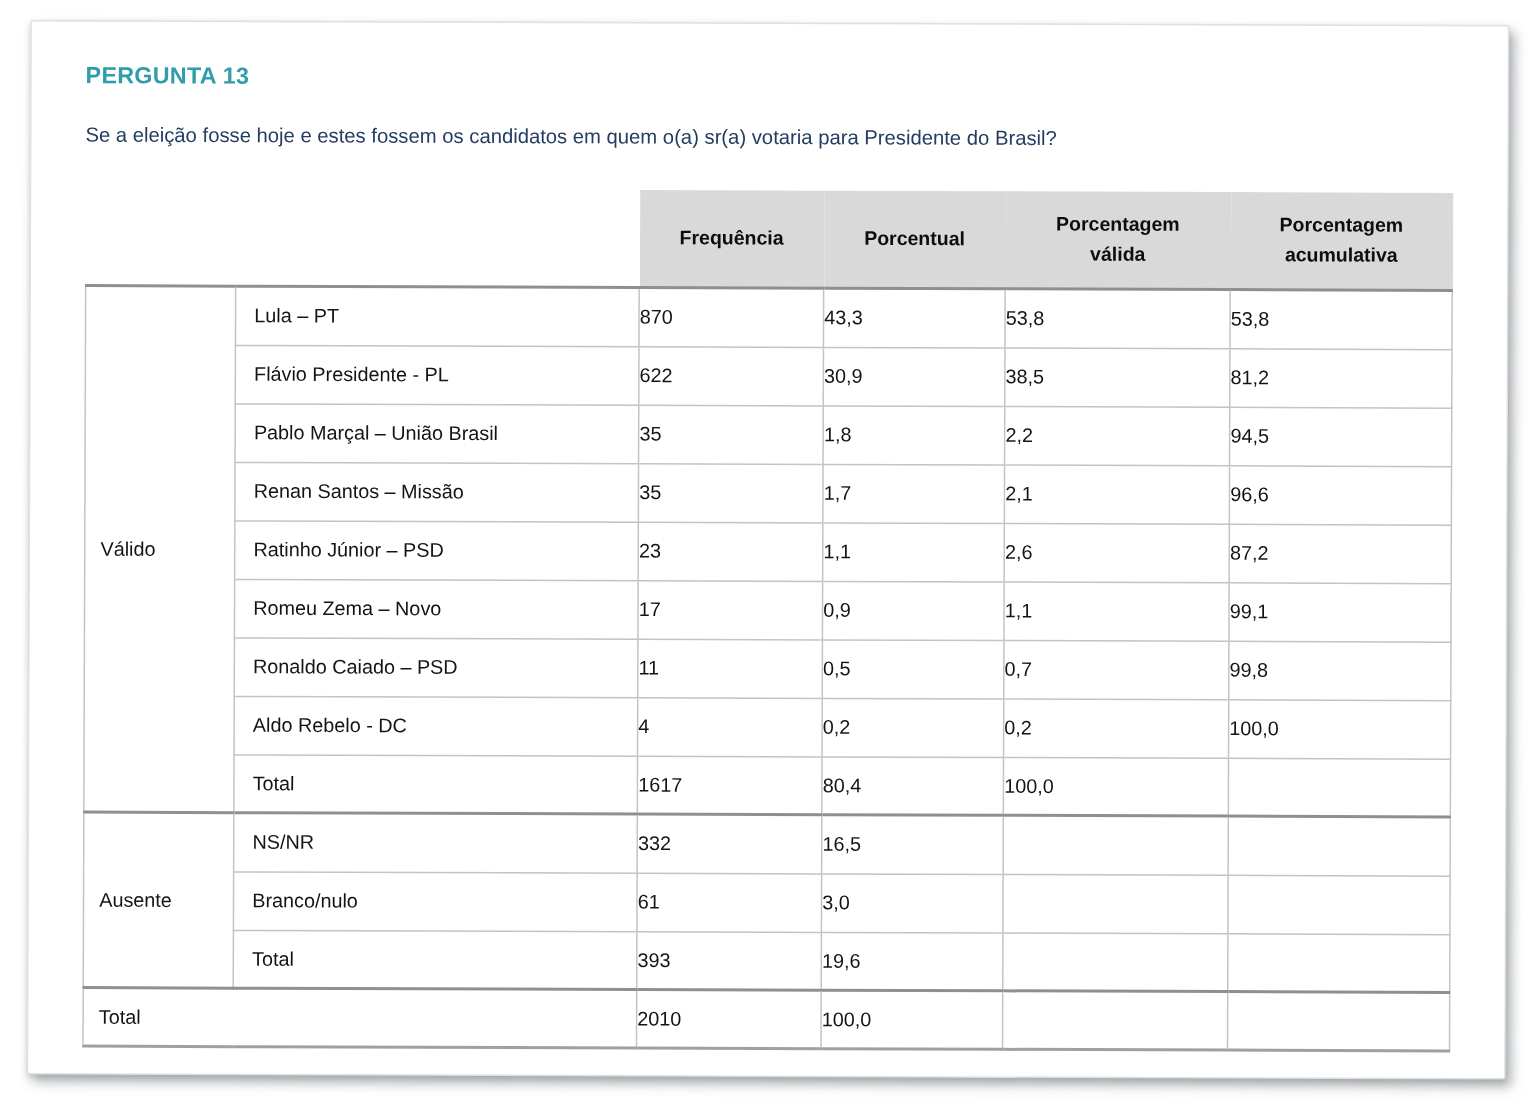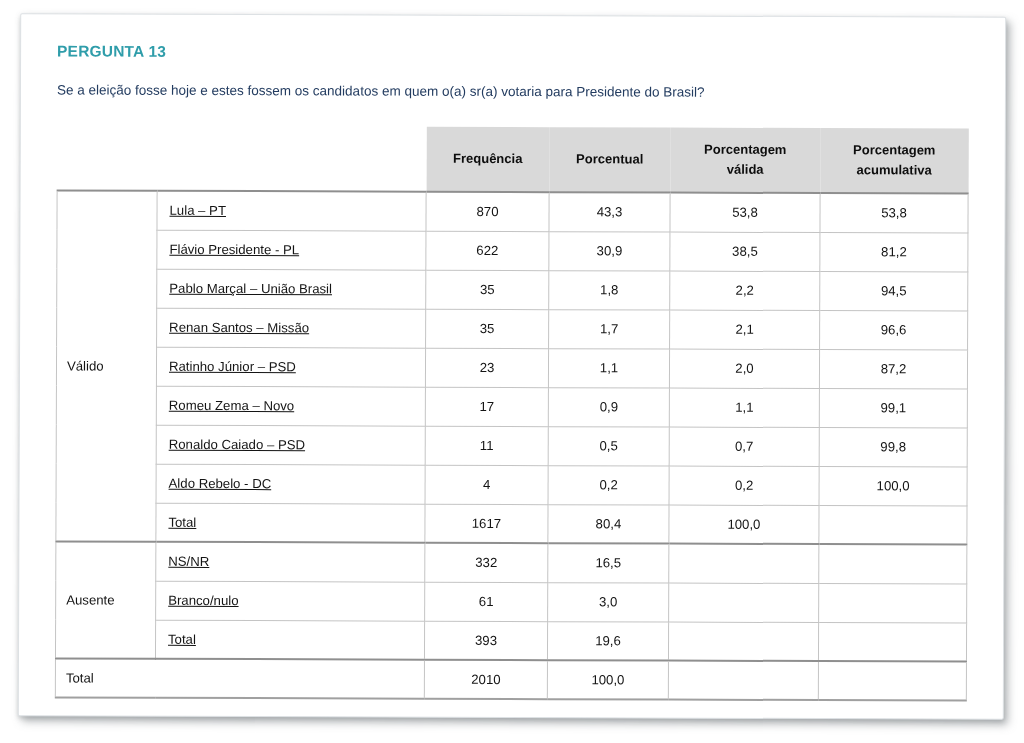--- a/index.html
+++ b/index.html
@@ -58,23 +58,23 @@
   table.freq th.sp { background: transparent; }
   table.freq td {
     border: 1px solid #c4c4c4;
     font-size: 13.2px;
     color: #141414;
     height: 39px;
     padding: 0;
     vertical-align: middle;
     background: #ffffff;
   }
-  table.freq td.lbl { text-align: left; padding-left: 12px; text-decoration: underline; }
+  table.freq td.lbl { text-align: left; padding-left: 12px; }
   table.freq td.g   { text-align: left; padding-left: 10px; }
-  table.freq td.num { text-align: center; }
+  table.freq td.num { }
   table.freq tr.hard td { border-top: 2px solid #8f8f8f; }
   table.freq tr.grand td { border-bottom: 2px solid #a0a0a0; }
 </style>
 </head>
 <body>
 
 <div class="card">
   <div class="content">
     <p class="title">PERGUNTA 13</p>
     <p class="question">Se a eleição fosse hoje e estes fossem os candidatos em quem o(a) sr(a) votaria para Presidente do Brasil?</p>
@@ -125,21 +125,21 @@
             <td class="lbl">Renan Santos – Missão</td>
             <td class="num">35</td>
             <td class="num">1,7</td>
             <td class="num">2,1</td>
             <td class="num">96,6</td>
           </tr>
           <tr>
             <td class="lbl">Ratinho Júnior – PSD</td>
             <td class="num">23</td>
             <td class="num">1,1</td>
-            <td class="num">2,0</td>
+            <td class="num">2,6</td>
             <td class="num">87,2</td>
           </tr>
           <tr>
             <td class="lbl">Romeu Zema – Novo</td>
             <td class="num">17</td>
             <td class="num">0,9</td>
             <td class="num">1,1</td>
             <td class="num">99,1</td>
           </tr>
           <tr>

